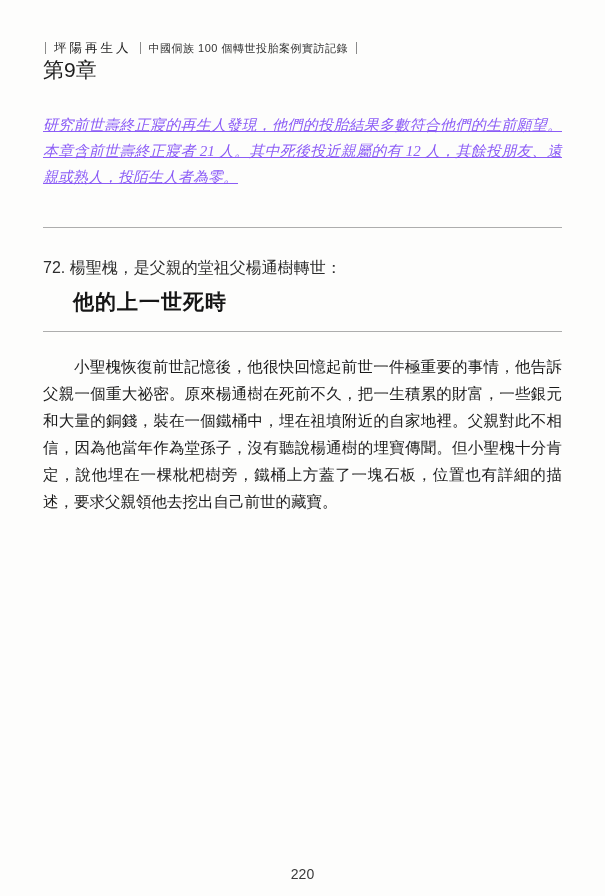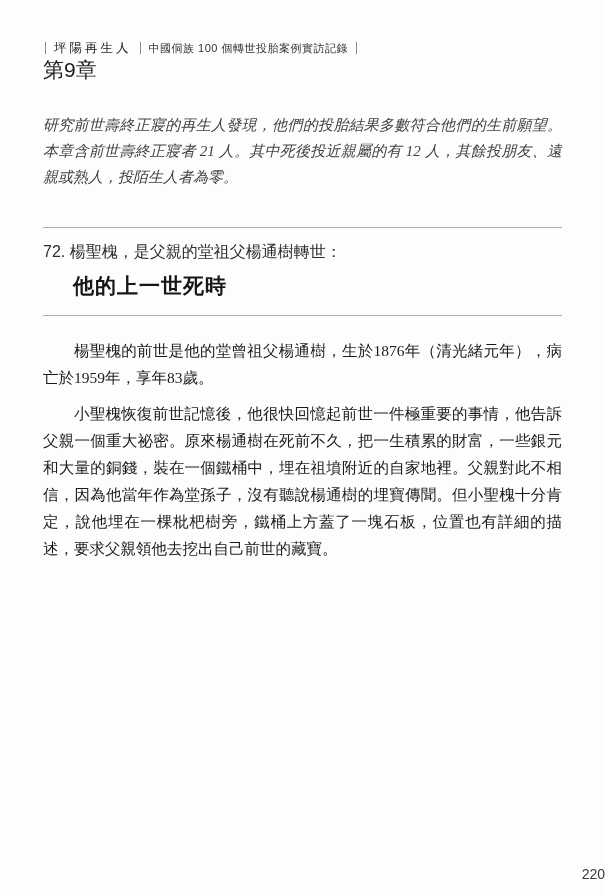--- a/index.html
+++ b/index.html
@@ -59,34 +59,35 @@
     font-size: 31px;
     letter-spacing: 2px;
     color: #101010;
   }
   .chapter-intro {
     margin: 28px 0 0 0;
     font-style: italic;           
     font-size: 15px;
     line-height: 26px;
     text-align: justify;
-    color: #404040;
+    color: #8b5cf6;
+    text-decoration: underline;
   }
 
   .rule {
     border: none;
     border-top: 1px solid #adadad;
     margin: 0;
   }
   .rule-top { margin-top: 37px; }
   .rule-bottom { margin-top: 15px; }
 
   
   .case-heading {
-    margin-top: 14px;
+    margin-top: 30px;
     font-family: "Liberation Sans", "DejaVu Sans", sans-serif;
     font-size: 16px;
     color: #2c2c2c;
   }
   .case-subtitle {
     margin: 9px 0 0 30px;
     font-family: "Liberation Sans", "DejaVu Sans", sans-serif;
     font-weight: bold;
     font-size: 21px;
     letter-spacing: 1px;
@@ -104,21 +105,21 @@
     text-align: justify;
     text-indent: 2em;
     color: #1a1a1a;
   }
 
   
   .page-number {
     position: absolute;
     left: 0; right: 0;
     bottom: 14px;
-    text-align: right;
+    text-align: center;
     font-family: "Liberation Sans", "DejaVu Sans", sans-serif;
     font-size: 14px;
     color: #3a3a3a;
   }
 </style>
 </head>
 <body>
 
 <div class="page">
 
@@ -136,20 +137,19 @@
   <p class="chapter-intro">研究前世壽終正寢的再生人發現，他們的投胎結果多數符合他們的生前願望。本章含前世壽終正寢者 21 人。其中死後投近親屬的有 12 人，其餘投朋友、遠親或熟人，投陌生人者為零。</p>
 
   <hr class="rule rule-top">
 
   <div class="case-heading">72. 楊聖槐，是父親的堂祖父楊通樹轉世：</div>
   <div class="case-subtitle">他的上一世死時</div>
 
   <hr class="rule rule-bottom">
 
   <div class="body-text">
-    <p>楊聖槐的前世是他的堂曾祖父楊通樹，生於1876年（清光緒元年），病亡於1959年，享年83歲。</p>
     <p>小聖槐恢復前世記憶後，他很快回憶起前世一件極重要的事情，他告訴父親一個重大祕密。原來楊通樹在死前不久，把一生積累的財富，一些銀元和大量的銅錢，裝在一個鐵桶中，埋在祖墳附近的自家地裡。父親對此不相信，因為他當年作為堂孫子，沒有聽說楊通樹的埋寶傳聞。但小聖槐十分肯定，說他埋在一棵枇杷樹旁，鐵桶上方蓋了一塊石板，位置也有詳細的描述，要求父親領他去挖出自己前世的藏寶。</p>
 
   </div>
 
   <footer class="page-number">220</footer>
 
 </div>
 
 </body></html>

